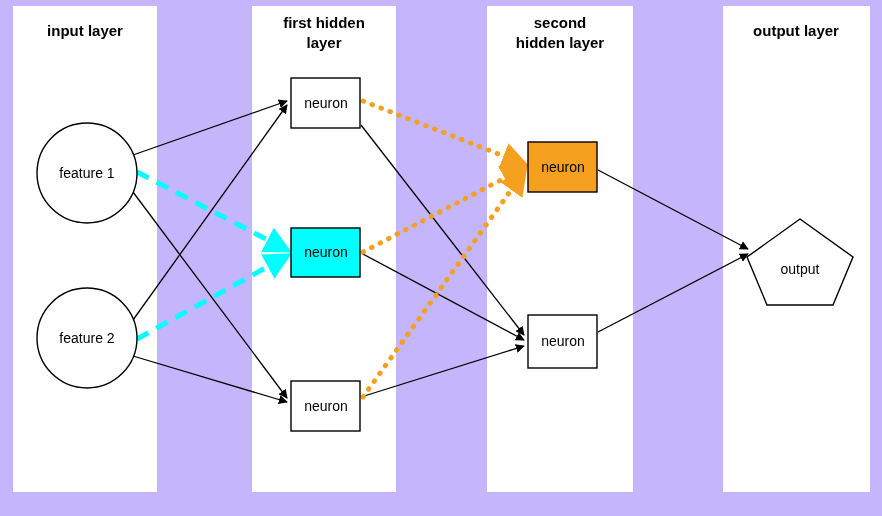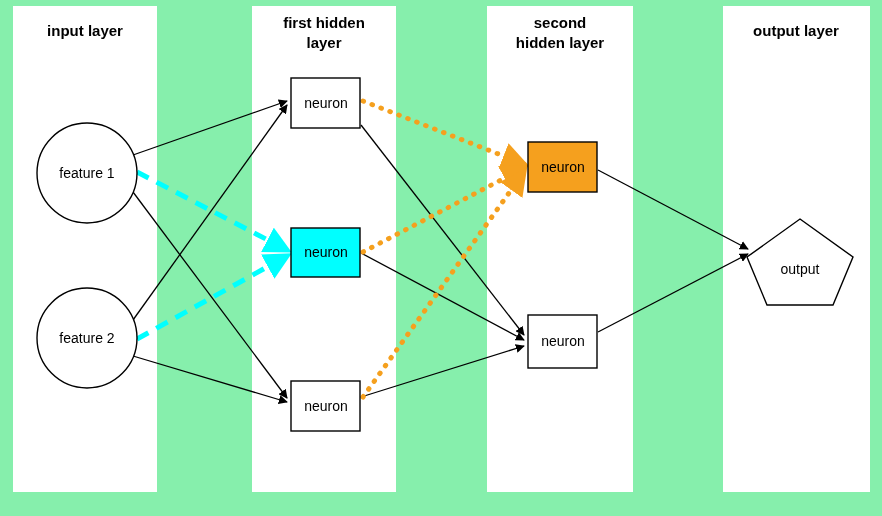--- a/index.html
+++ b/index.html
@@ -10,21 +10,21 @@
   body {
     width: 882px;
     height: 516px;
     overflow: hidden;
     font-family: "Liberation Sans", sans-serif;
   }
   #diagram-root {
     position: relative;
     width: 882px;
     height: 516px;
-    background: #86efac;
+    background: #c4b5fd;
   }
   svg#nn-svg {
     display: block;
     width: 882px;
     height: 516px;
   }
   .layer-panel {
     fill: #ffffff;
     stroke: none;
   }

